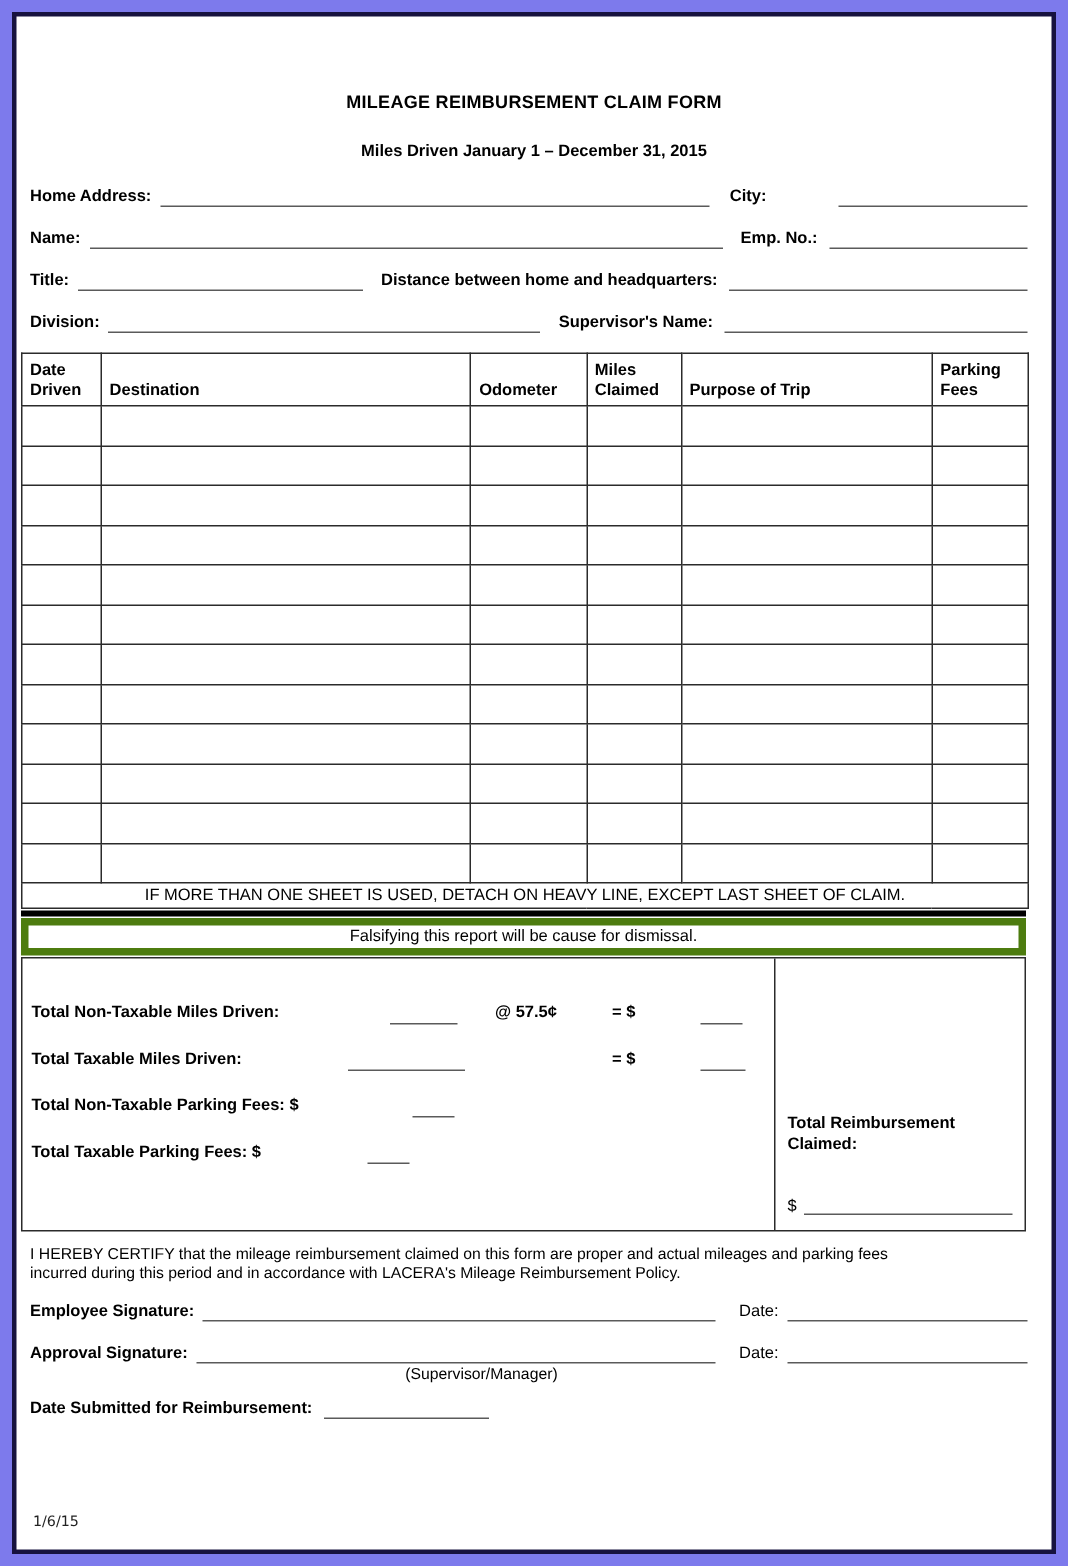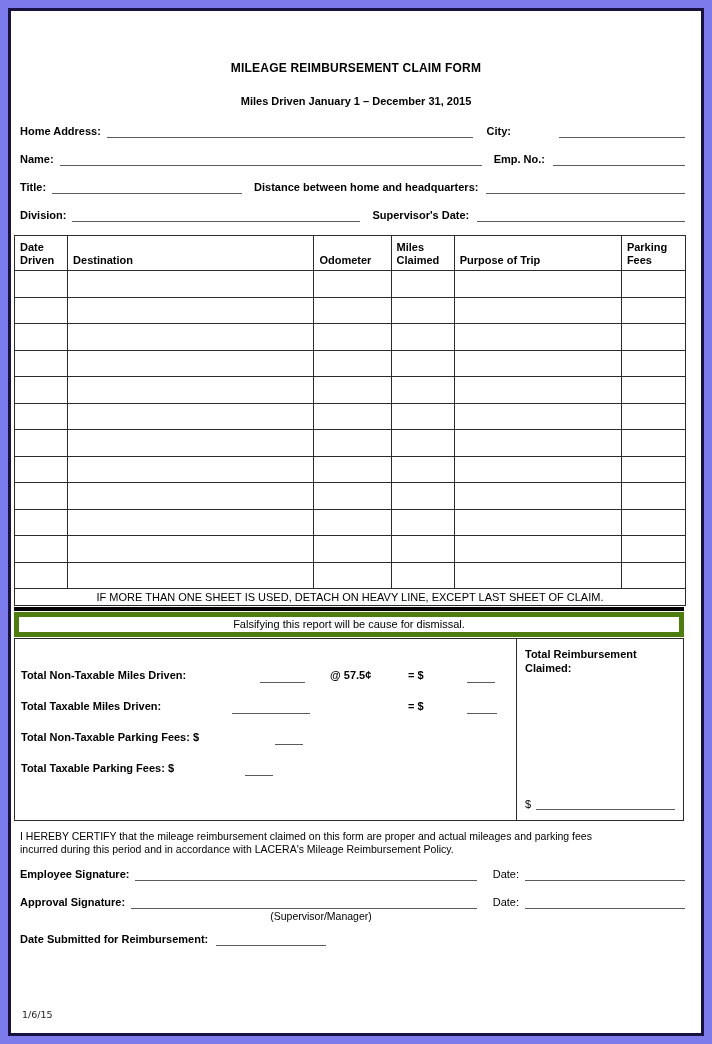--- a/index.html
+++ b/index.html
@@ -84,21 +84,21 @@
   .totals-left { flex:1 1 auto; position:relative; padding:18px 0 0 6px; }
   .trow { position:relative; height:31px; font-size:11px; }
   .trow .tl { position:absolute; bottom:7px; left:0; font-weight:bold; white-space:nowrap; }
   .trow .tval { position:absolute; bottom:7px; font-weight:bold; white-space:nowrap; }
   .trow .tln { position:absolute; bottom:5px; border-bottom:1px solid #5a5a5a; height:10px; }
   .totals-right {
     width:150px; border-left:1px solid #2b2b2b;
     display:flex; flex-direction:column;
     padding:8px 8px 10px 8px; box-sizing:content-box;
   }
-  .reimb-label { font-size:11px; line-height:14px; font-weight:bold; }
+  .reimb-label { margin-top:95px; font-size:11px; line-height:14px; font-weight:bold; }
   .dollar-row { margin-top:auto; display:flex; align-items:flex-end; font-size:11px; }
   .dollar-row .ln { flex:1 1 auto; margin-left:5px; }
   
   .cert { margin:9px 16px 0 9px; font-size:10.5px; line-height:13px; }
   .sig-row { display:flex; align-items:center; height:14px; margin:11px 16px 0 9px; }
   .sig-row.approval { margin-top:14px; }
   .sup-note { margin:1px 0 0 160px; width:300px; text-align:center; font-size:10.5px; line-height:12px; }
   .submitted-row { display:flex; align-items:flex-end; height:14px; margin:10px 16px 0 9px; }
   .footer-date {
     position:absolute; left:11px; bottom:13px;
@@ -128,21 +128,21 @@
     </div>
     <div class="frow">
       <span class="lbl">Title:</span>
       <div class="ln w190 ml6"></div>
       <span class="lbl ml12">Distance between home and headquarters:</span>
       <div class="ln flex1 ml8"></div>
     </div>
     <div class="frow">
       <span class="lbl">Division:</span>
       <div class="ln w288 ml6"></div>
-      <span class="lbl ml12">Supervisor's Date:</span>
+      <span class="lbl ml12">Supervisor's Name:</span>
       <div class="ln flex1 ml8"></div>
     </div>
   </div>
 
   <table class="mileage">
     <colgroup>
       <col style="width:53px">
         <col style="width:246px">
         <col style="width:77px">
       <col style="width:63px">

